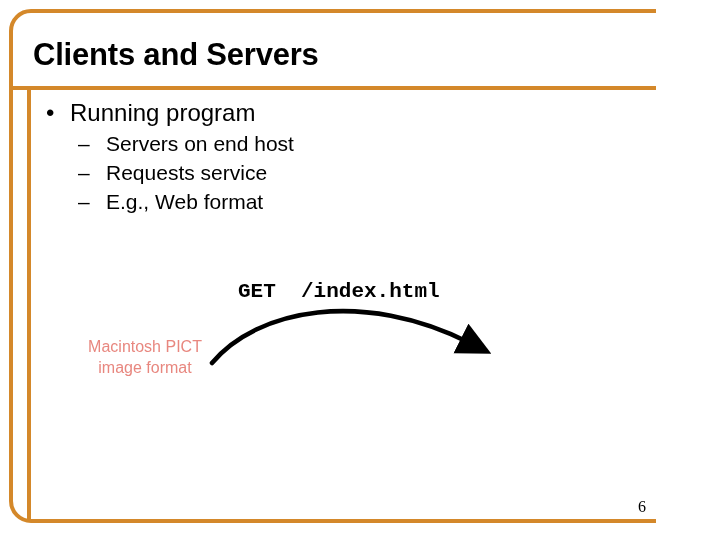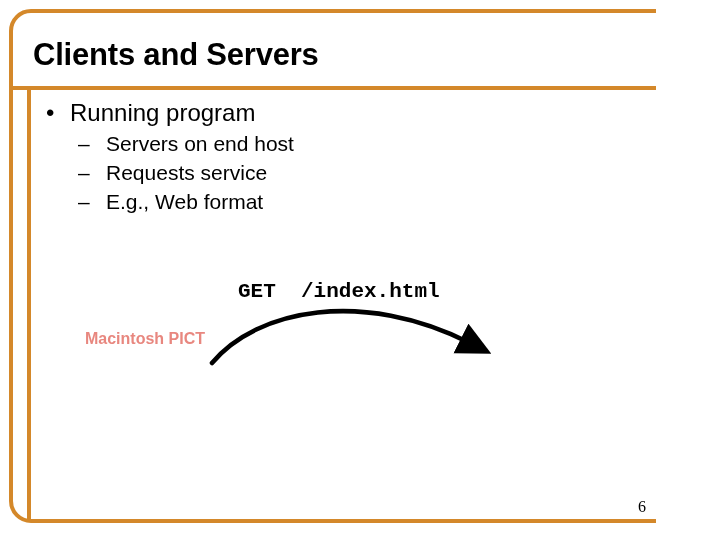--- a/index.html
+++ b/index.html
@@ -123,26 +123,26 @@
     top: 285px;
     width: 320px;
     height: 90px;
     overflow: visible;
   }
 
   
   .pict-placeholder {
     position: absolute;
     left: 66px;
-    top: 328px;
+    top: 336px;
     width: 158px;
     text-align: center;
     font-family: "Liberation Sans", sans-serif;
     font-size: 16px;
-    font-weight: bold;
+    font-weight: normal;
     color: #e8877f;
     line-height: 21px;
   }
   .pict-placeholder .pl {
     display: block;
     white-space: nowrap;
   }
 
   
   .page-number {
@@ -198,17 +198,18 @@
     <defs>
       <marker id="arrowHead" markerWidth="9" markerHeight="9" refX="2.2" refY="3.6" orient="auto" markerUnits="strokeWidth">
         <path d="M0,0 L0,7.2 L7.4,3.6 z" fill="#000000"></path>
       </marker>
     </defs>
     <path d="M17,78 C62,24 168,4 275,58" fill="none" stroke="#000000" stroke-width="4.6" stroke-linecap="round" marker-end="url(#arrowHead)"></path>
   </svg>
 
   <div class="pict-placeholder">
     <span class="pl">Macintosh PICT</span>
+    <span class="pl">image format</span>
   </div>
 
   <div class="page-number">6</div>
 
 </div>
 
 </body></html>

